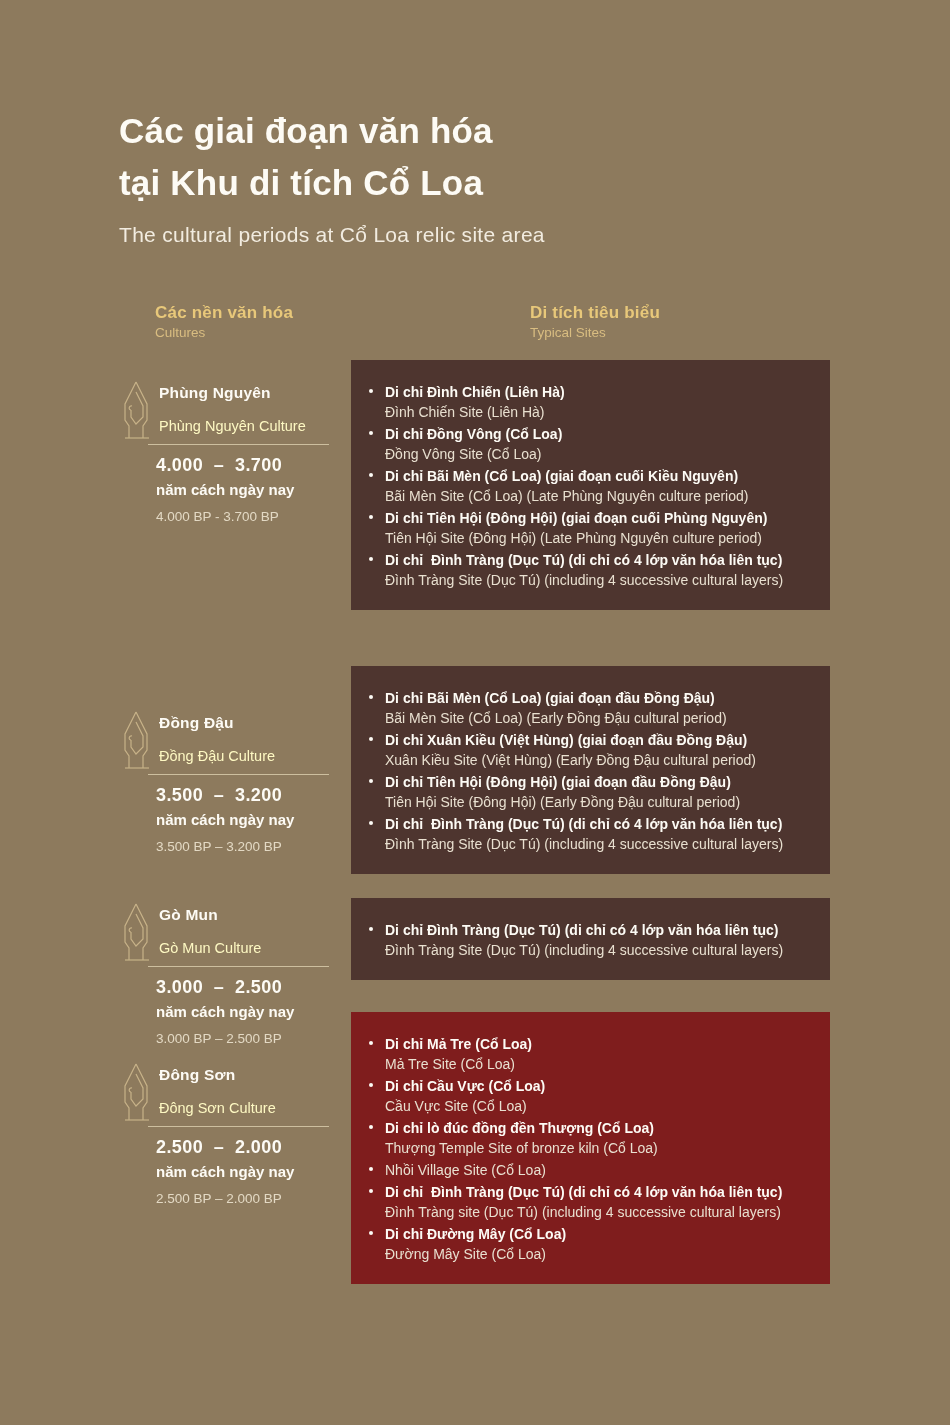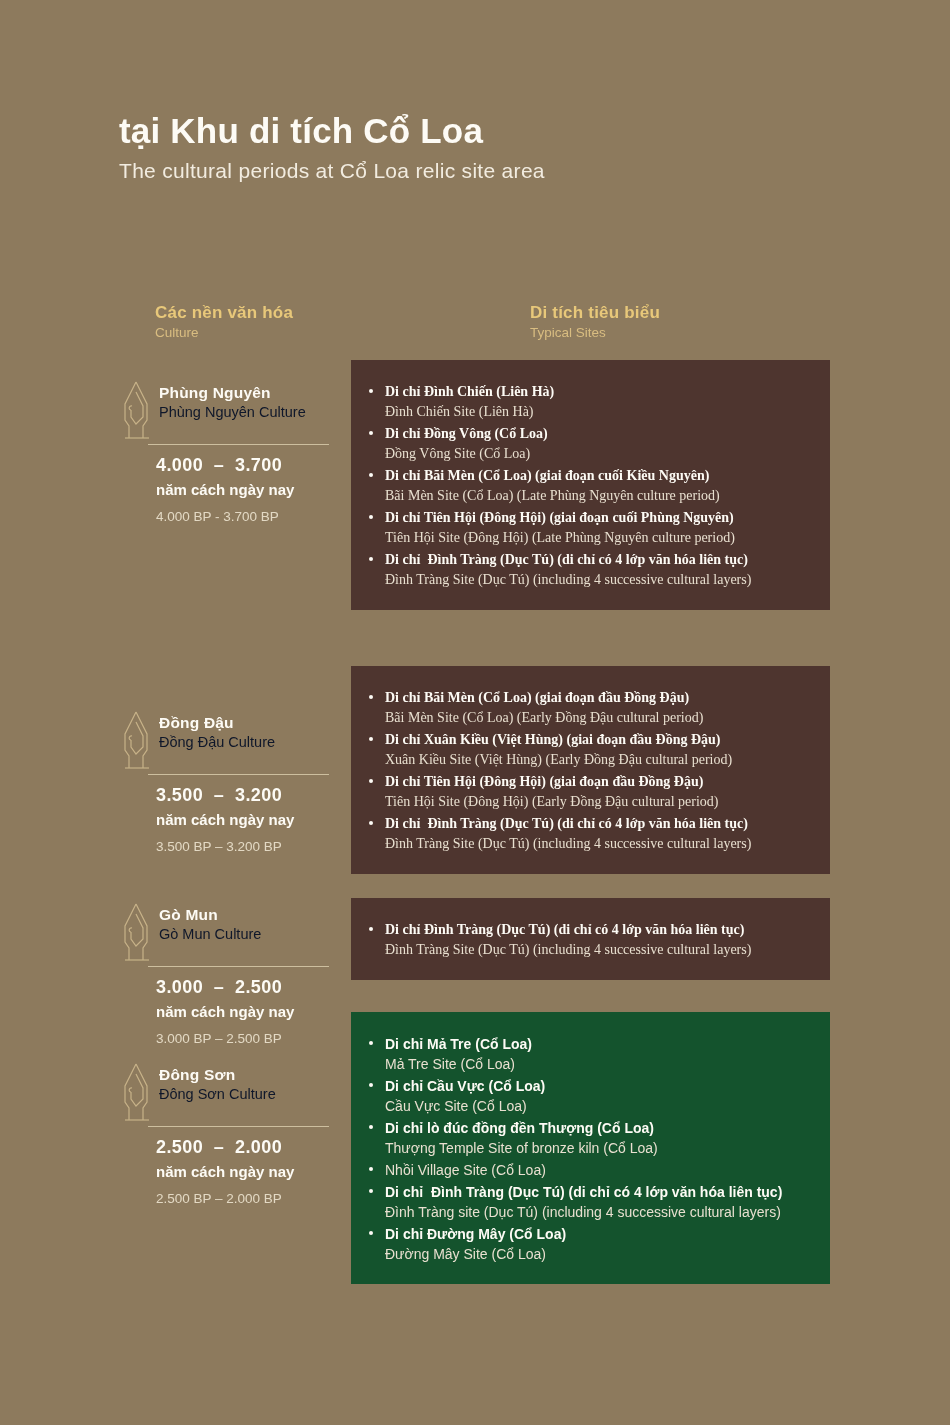--- a/index.html
+++ b/index.html
@@ -25,21 +25,21 @@
   .title-line {
     font-size: 35px;
     font-weight: bold;
     color: #fdfbf5;
     letter-spacing: 0.2px;
     line-height: 52px;
     white-space: pre;
   }
 
   .subtitle {
-    margin-top: 2px;
+    margin-top: 14px;
     font-size: 21px;
     color: #f2ece0;
     letter-spacing: 0.3px;
     font-weight: 400;
   }
 
   
   .col-head { position: absolute; }
   .col-head.left  { left: 155px; top: 303px; }
   .col-head.right { left: 530px; top: 303px; }
@@ -74,22 +74,22 @@
   }
   .culture-names { margin-left: 6px; padding-top: 6px; }
   .culture-vi {
     font-size: 15.5px;
     font-weight: bold;
     color: #fdfbf5;
     letter-spacing: 0.2px;
   }
   .culture-en {
     font-size: 14.5px;
-    color: #0f172a;
-    margin-top: 2px;
+    color: #fef9c3;
+    margin-top: 16px;
   }
   .divider {
     height: 1px;
     background: #cdbf9f;
     margin-left: 29px;
     margin-top: 2px;
     width: 181px;
   }
   .culture-range {
     margin-left: 37px;
@@ -115,22 +115,22 @@
     white-space: pre;
   }
 
   
   .panel {
     position: absolute;
     left: 351px;
     width: 479px;
     padding: 22px 18px 20px 34px;
   }
-  .panel.dark  { background: #4e352f; font-family: Liberation Serif, serif; }
-  .panel.light { background: #14532d; }
+  .panel.dark  { background: #4e352f; }
+  .panel.light { background: #7f1d1d; }
 
   .site { position: relative; margin-bottom: 2px; }
   .site:last-child { margin-bottom: 0; }
 
   .bullet {
     position: absolute;
     left: -16px;
     top: 7px;
     width: 4px;
     height: 4px;
@@ -150,27 +150,28 @@
     line-height: 20px;
     white-space: pre-wrap;
   }
 </style>
 </head>
 <body>
 
 <div class="page">
 
   <div class="header">
+    <div class="title-line">Các giai đoạn văn hóa</div>
     <div class="title-line">tại Khu di tích Cổ Loa</div>
     <div class="subtitle">The cultural periods at Cổ Loa relic site area</div>
   </div>
 
   <div class="col-head left">
     <div class="vi">Các nền văn hóa</div>
-    <div class="en">Culture</div>
+    <div class="en">Cultures</div>
   </div>
   <div class="col-head right">
     <div class="vi">Di tích tiêu biểu</div>
     <div class="en">Typical Sites</div>
   </div>
 
   <div id="cultures-root">
       <div class="culture" style="top: 378px;">
         <div class="culture-head">
           <span class="arrow-icon"><svg viewBox="0 0 34 62" width="34" height="62" fill="none" stroke="#c7b288" stroke-width="1.2">

